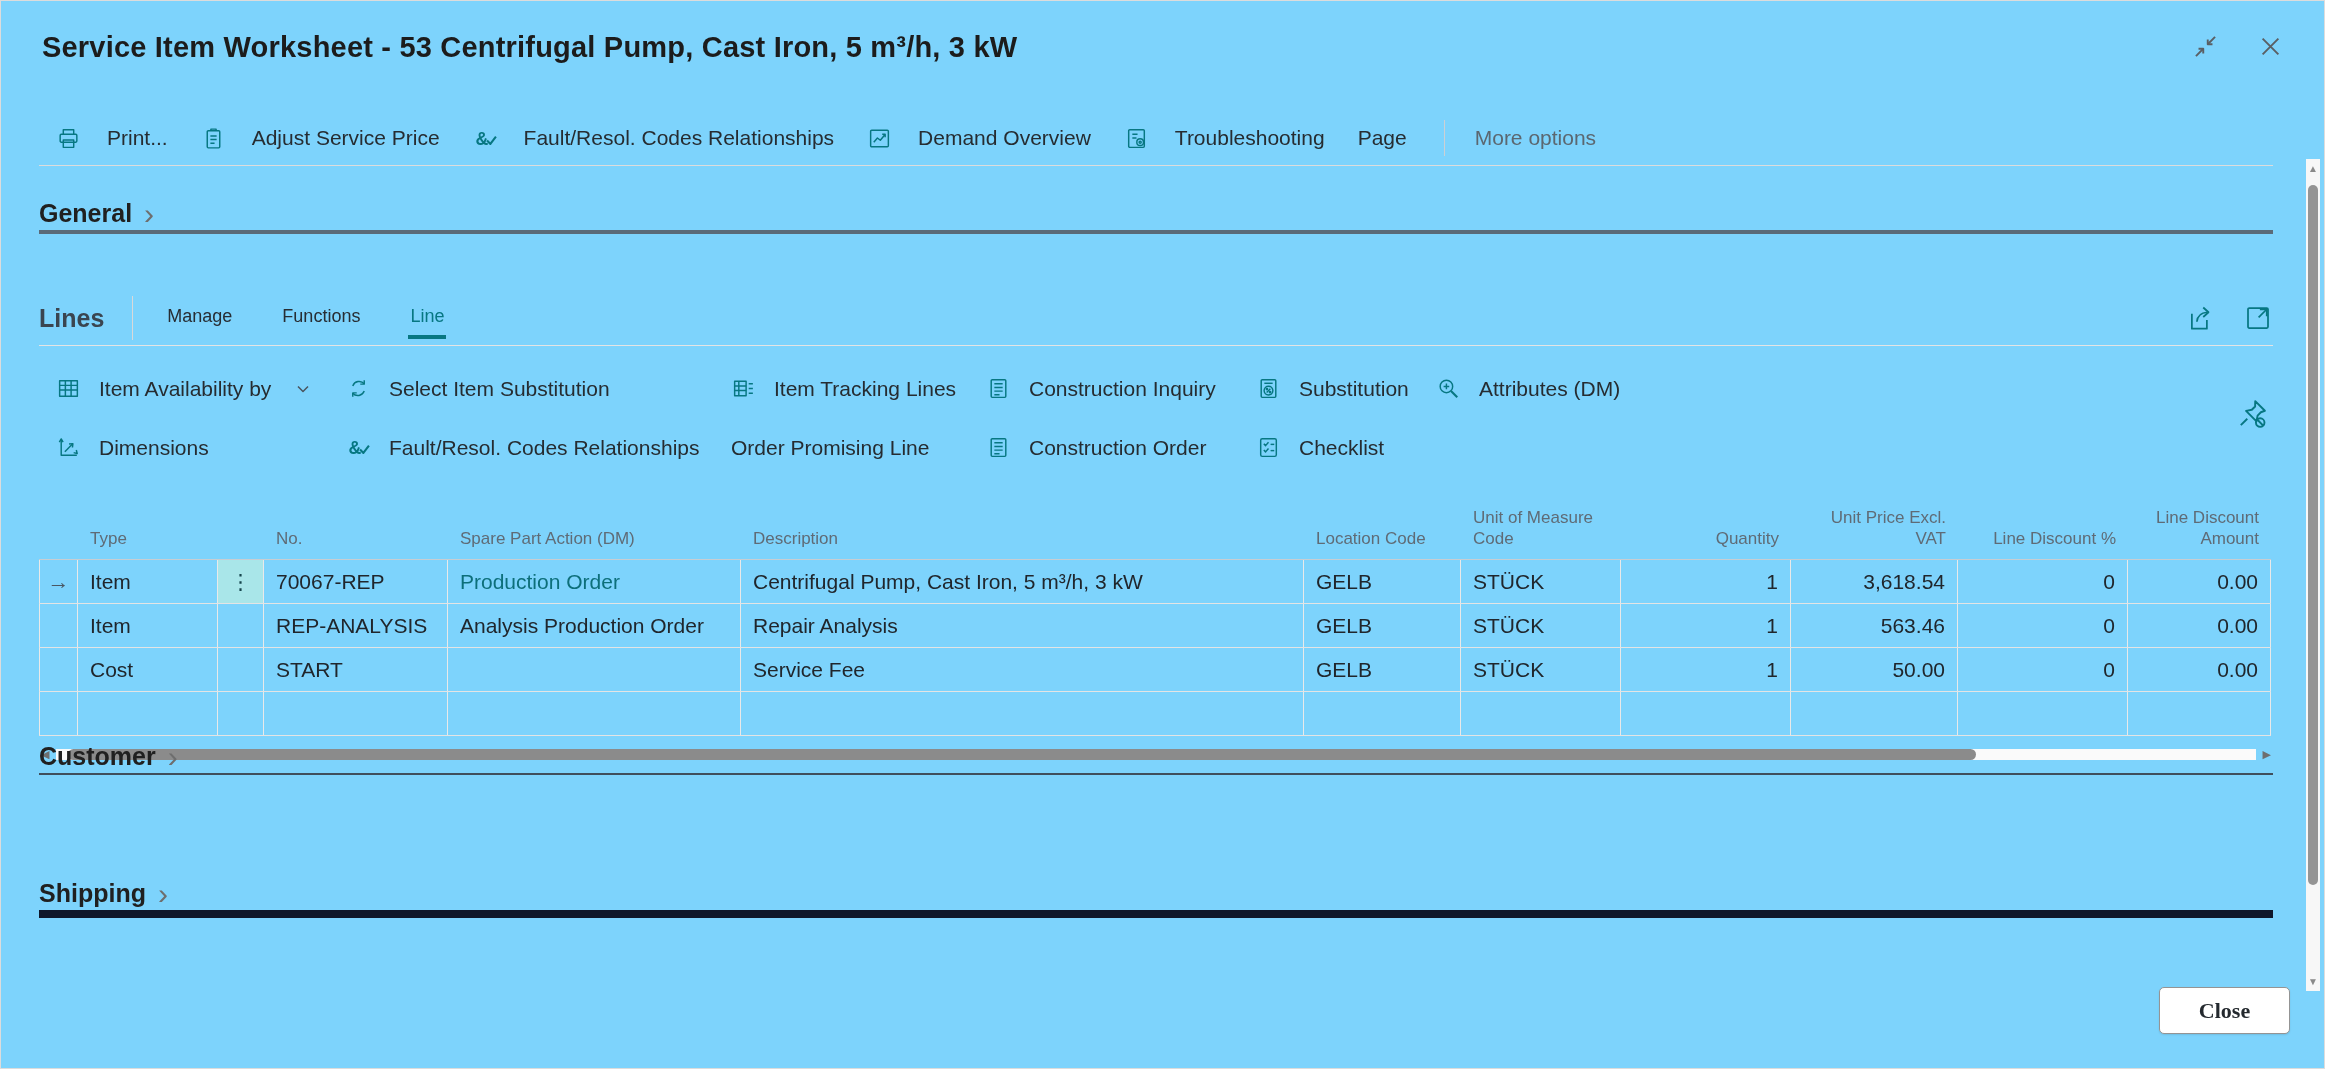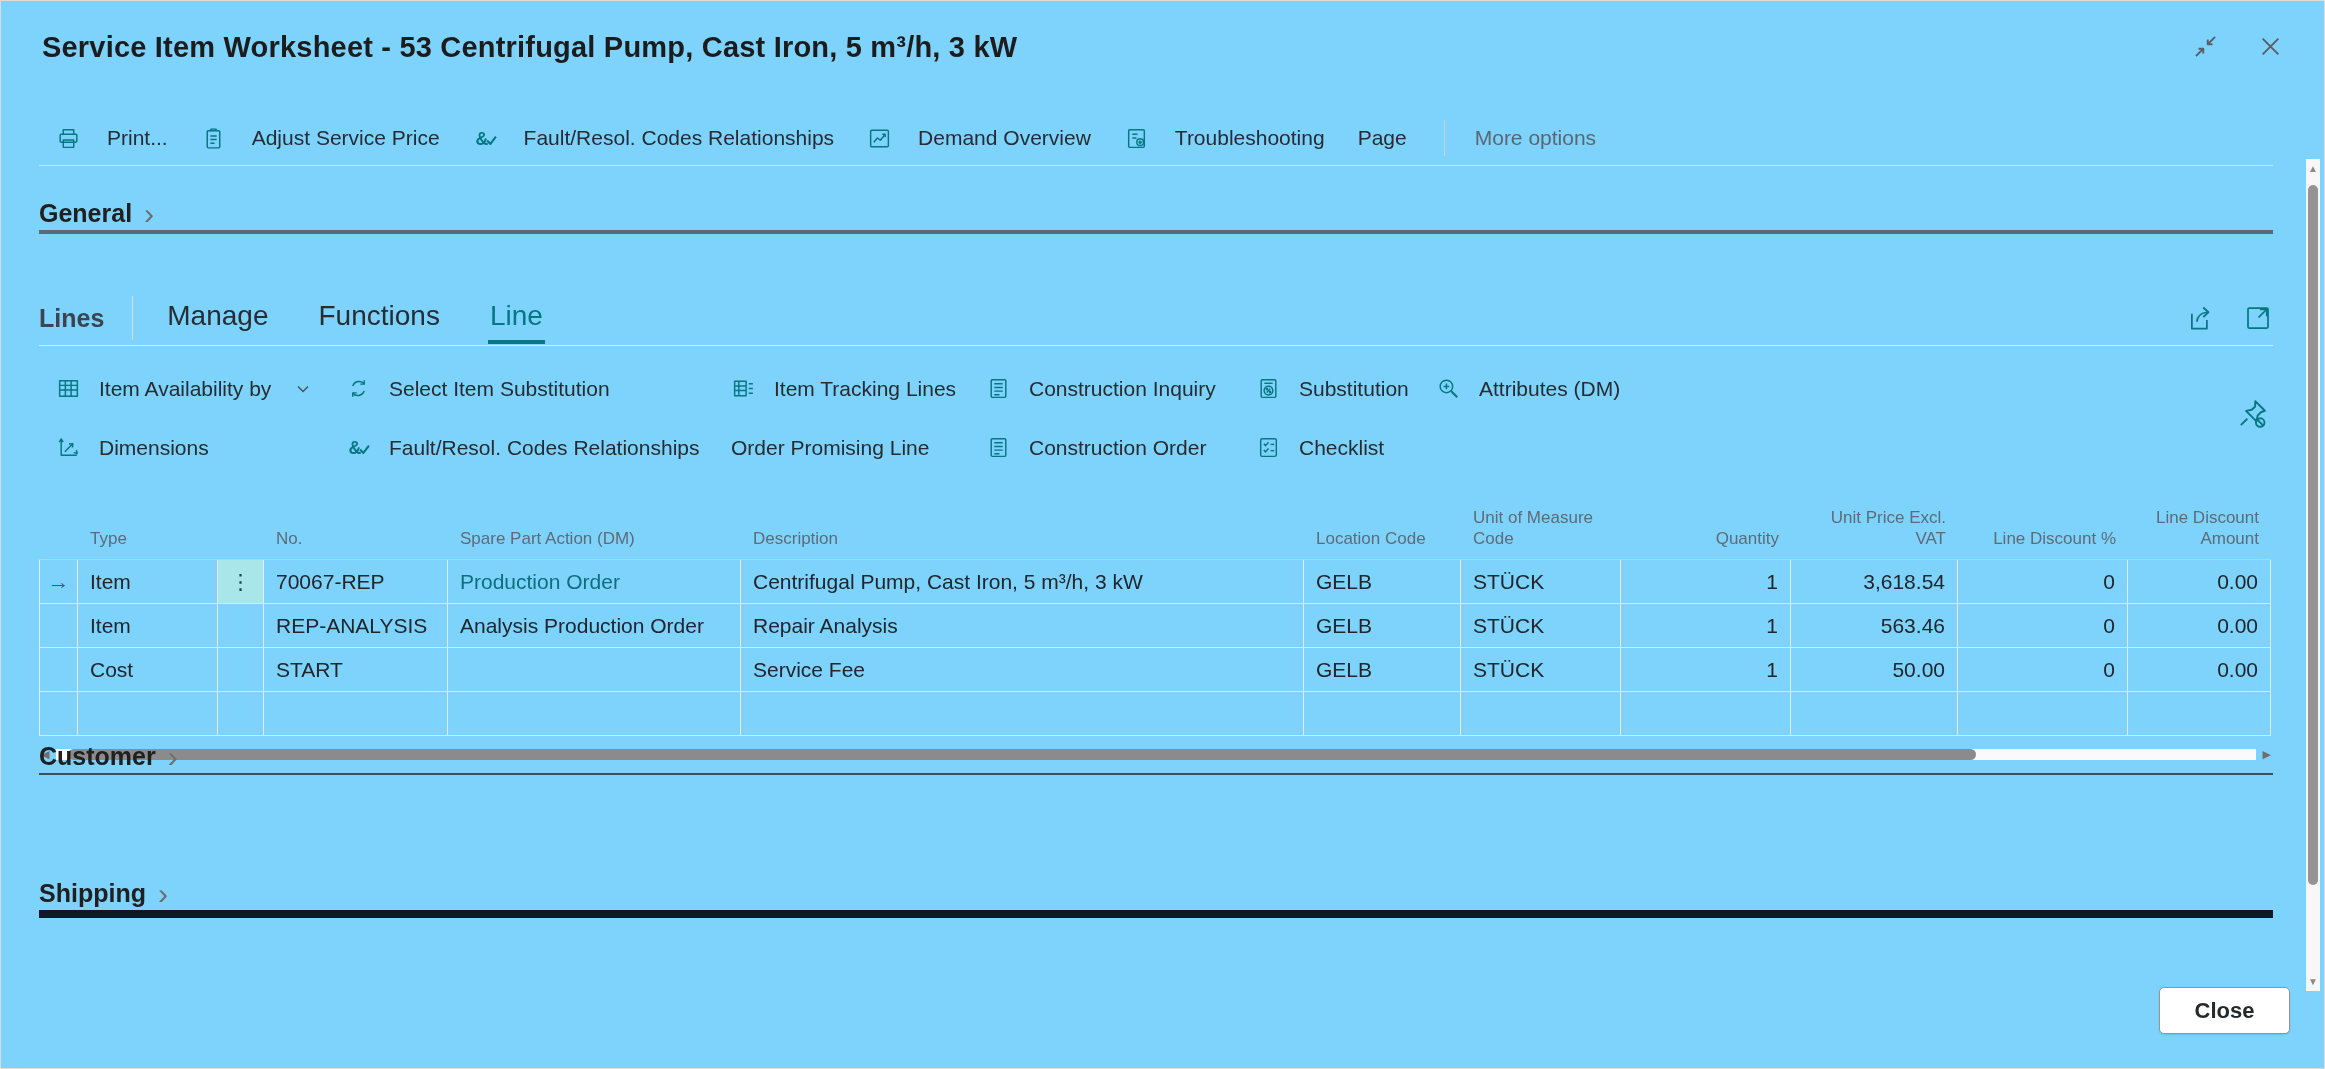--- a/index.html
+++ b/index.html
@@ -46,21 +46,21 @@
   .sec .hd { display: flex; align-items: flex-start; gap: 12px; font-size: 25px; font-weight: 700; color: #202020; padding-bottom: 1px; cursor: pointer; }
   .sec .chev { color: #6e6e6e; font-size: 30px; font-weight: 400; line-height: 1; }
   #sec-general  { top: 198px; border-bottom: 4px solid #5a6a78; }
   #sec-customer { top: 741px; border-bottom: 2px solid #3f4e5c; }
   #sec-shipping { top: 878px; border-bottom: 8px solid #0f172a; }
 
   
   .lines-bar { position: absolute; left: 38px; top: 294px; width: 2234px; height: 46px; display: flex; align-items: center; }
   .lines-caption { font-size: 25px; font-weight: 700; color: #3a4550; margin-right: 28px; }
   .vline { width: 1px; height: 44px; background: #d9d9d9; margin-right: 32px; }
-  .tab { font-size: 28px; color: #272d33; margin-right: 46px; padding: 8px 2px 8px; border-bottom: 4px solid transparent; cursor: pointer; }
+  .tab { font-size: 18px; color: #272d33; margin-right: 46px; padding: 8px 2px 8px; border-bottom: 4px solid transparent; cursor: pointer; }
   .tab.active { color: #077782; border-bottom-color: #077782; }
   .lines-icons { margin-left: auto; display: flex; gap: 28px; color: #077782; }
   .lines-icons .icon { width: 30px; height: 30px; cursor: pointer; }
 
   
   .actions {
     position: absolute; left: 55px; top: 358px;
     display: grid; grid-template-columns: 290px 385px 255px 270px 180px 360px;
     grid-auto-rows: 59px; align-items: center;
     font-size: 21px; color: #262c31;
@@ -95,21 +95,21 @@
   .vscroll { position: absolute; right: 4px; top: 158px; width: 14px; height: 832px; background: #f7f7f7; }
   .v-arrow { position: absolute; left: 0; width: 14px; text-align: center; color: #8a8a8a; font-size: 10px; cursor: pointer; }
   .v-up { top: 4px; }
   .v-down { bottom: 4px; }
   .v-thumb { position: absolute; left: 2px; top: 26px; width: 10px; height: 700px; background: #949494; border-radius: 6px; cursor: pointer; }
 
   
   .close-btn {
     position: absolute; left: 2158px; top: 986px; width: 131px; height: 47px;
     background: #fff; border: 1px solid #949494; border-radius: 5px;
-    font-family: Liberation Sans, sans-serif;
+    font-family: Liberation Serif, serif;
     font-size: 22px; font-weight: 700; color: #24292e;
     display: flex; align-items: center; justify-content: center;
     box-shadow: 0 1px 2px rgba(0,0,0,.10); cursor: pointer;
   }
 </style>
 </head>
 <body>
 
 <div id="app">
 

